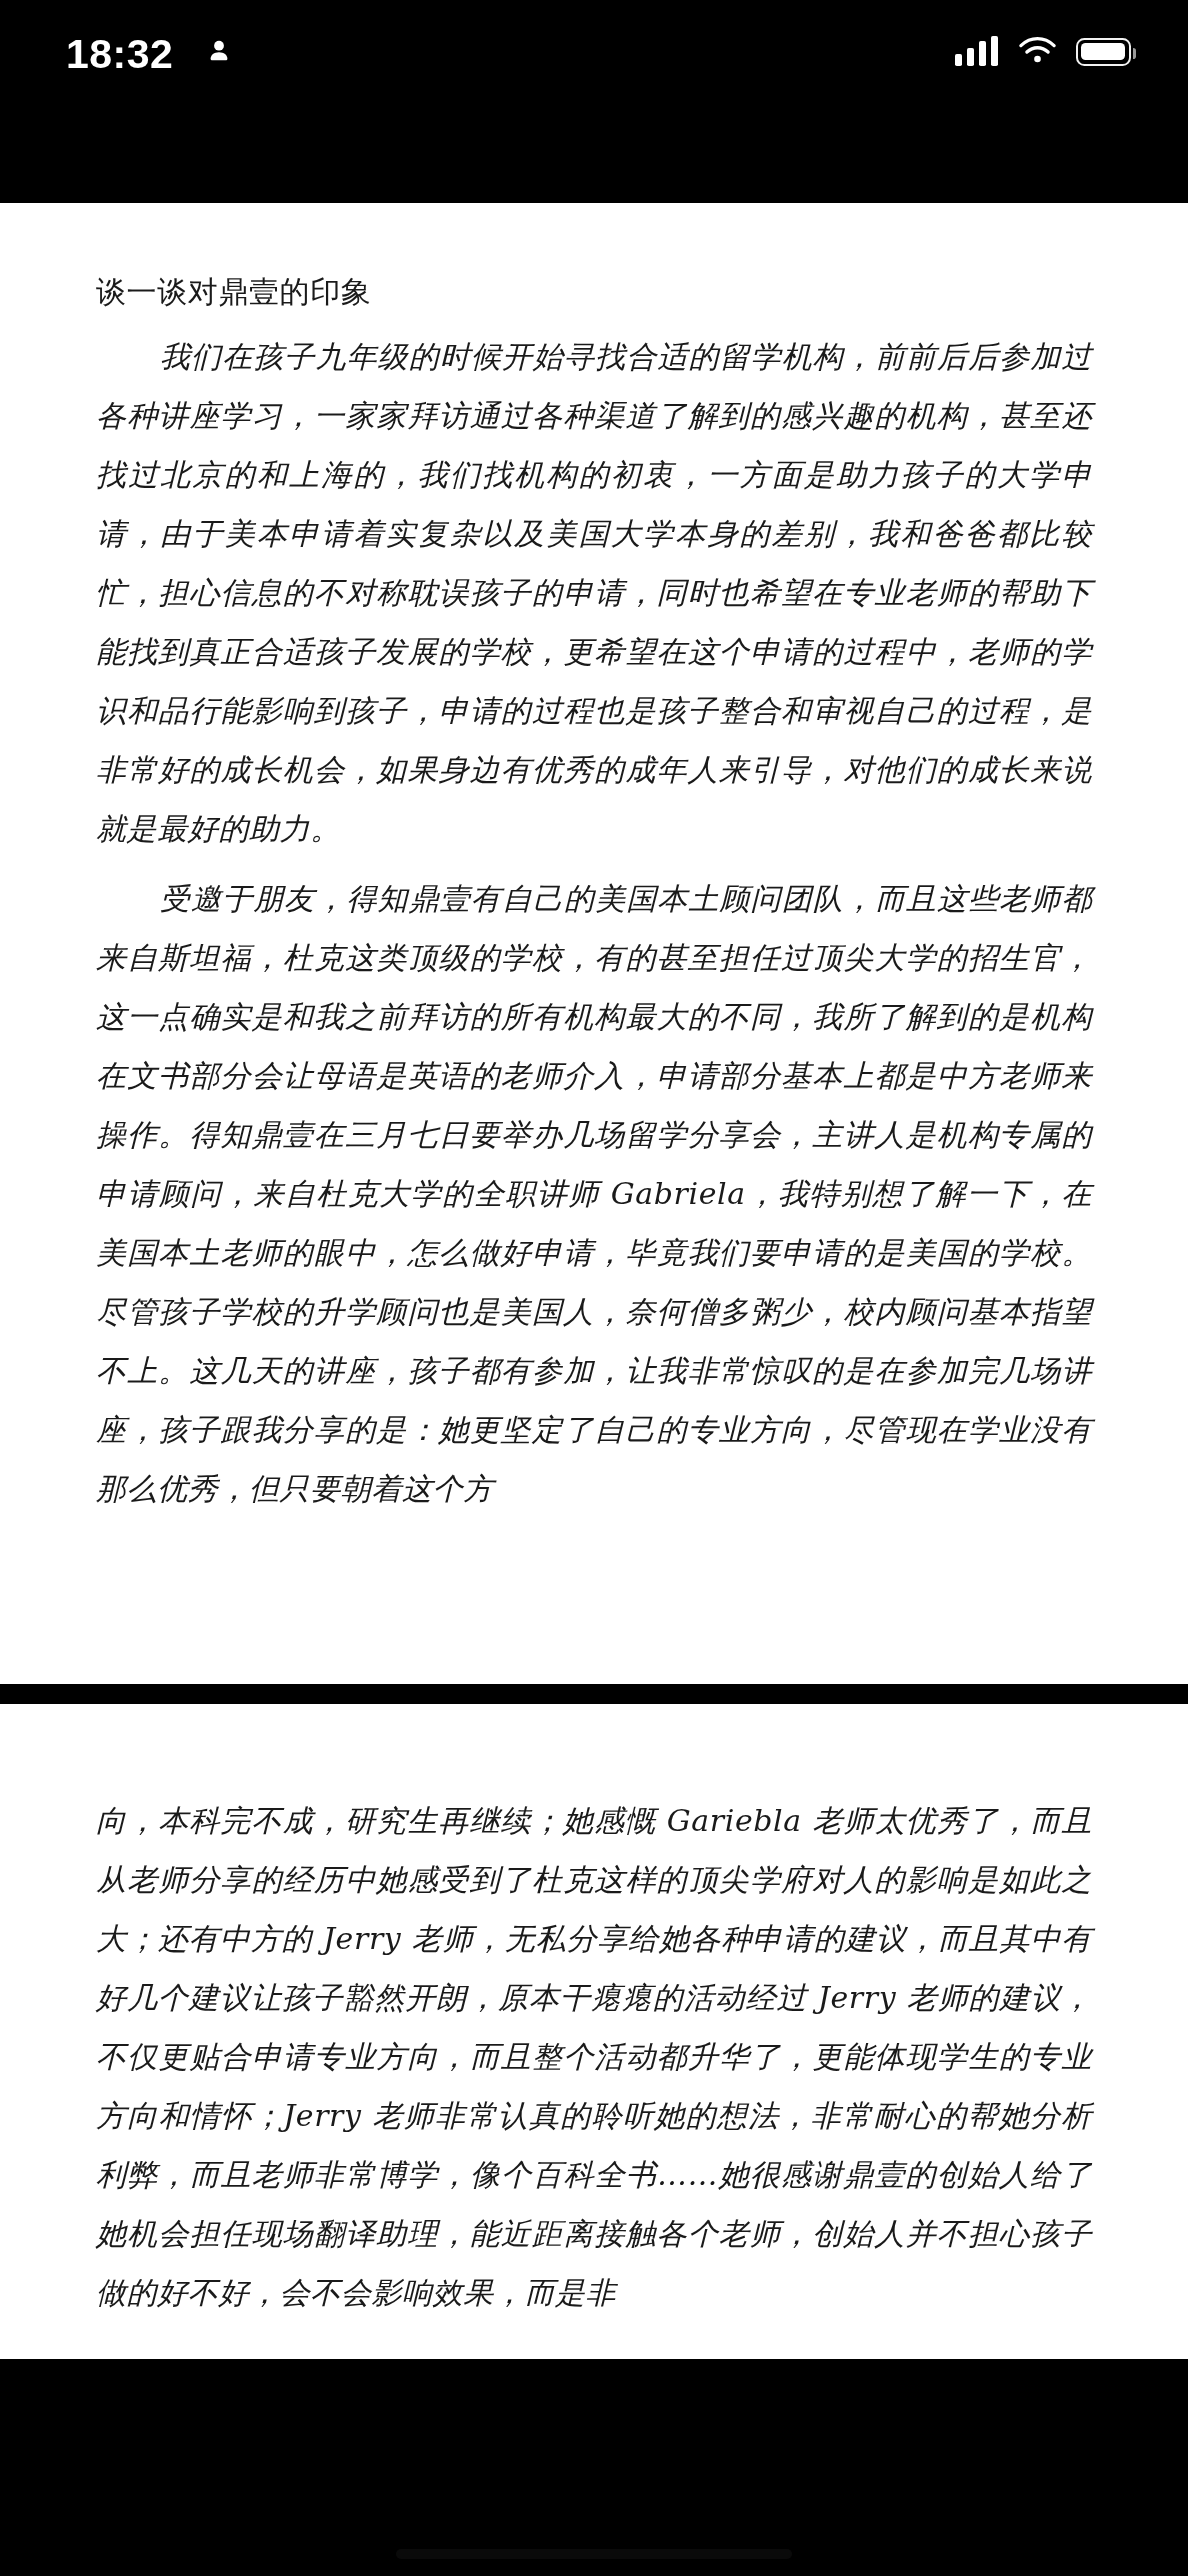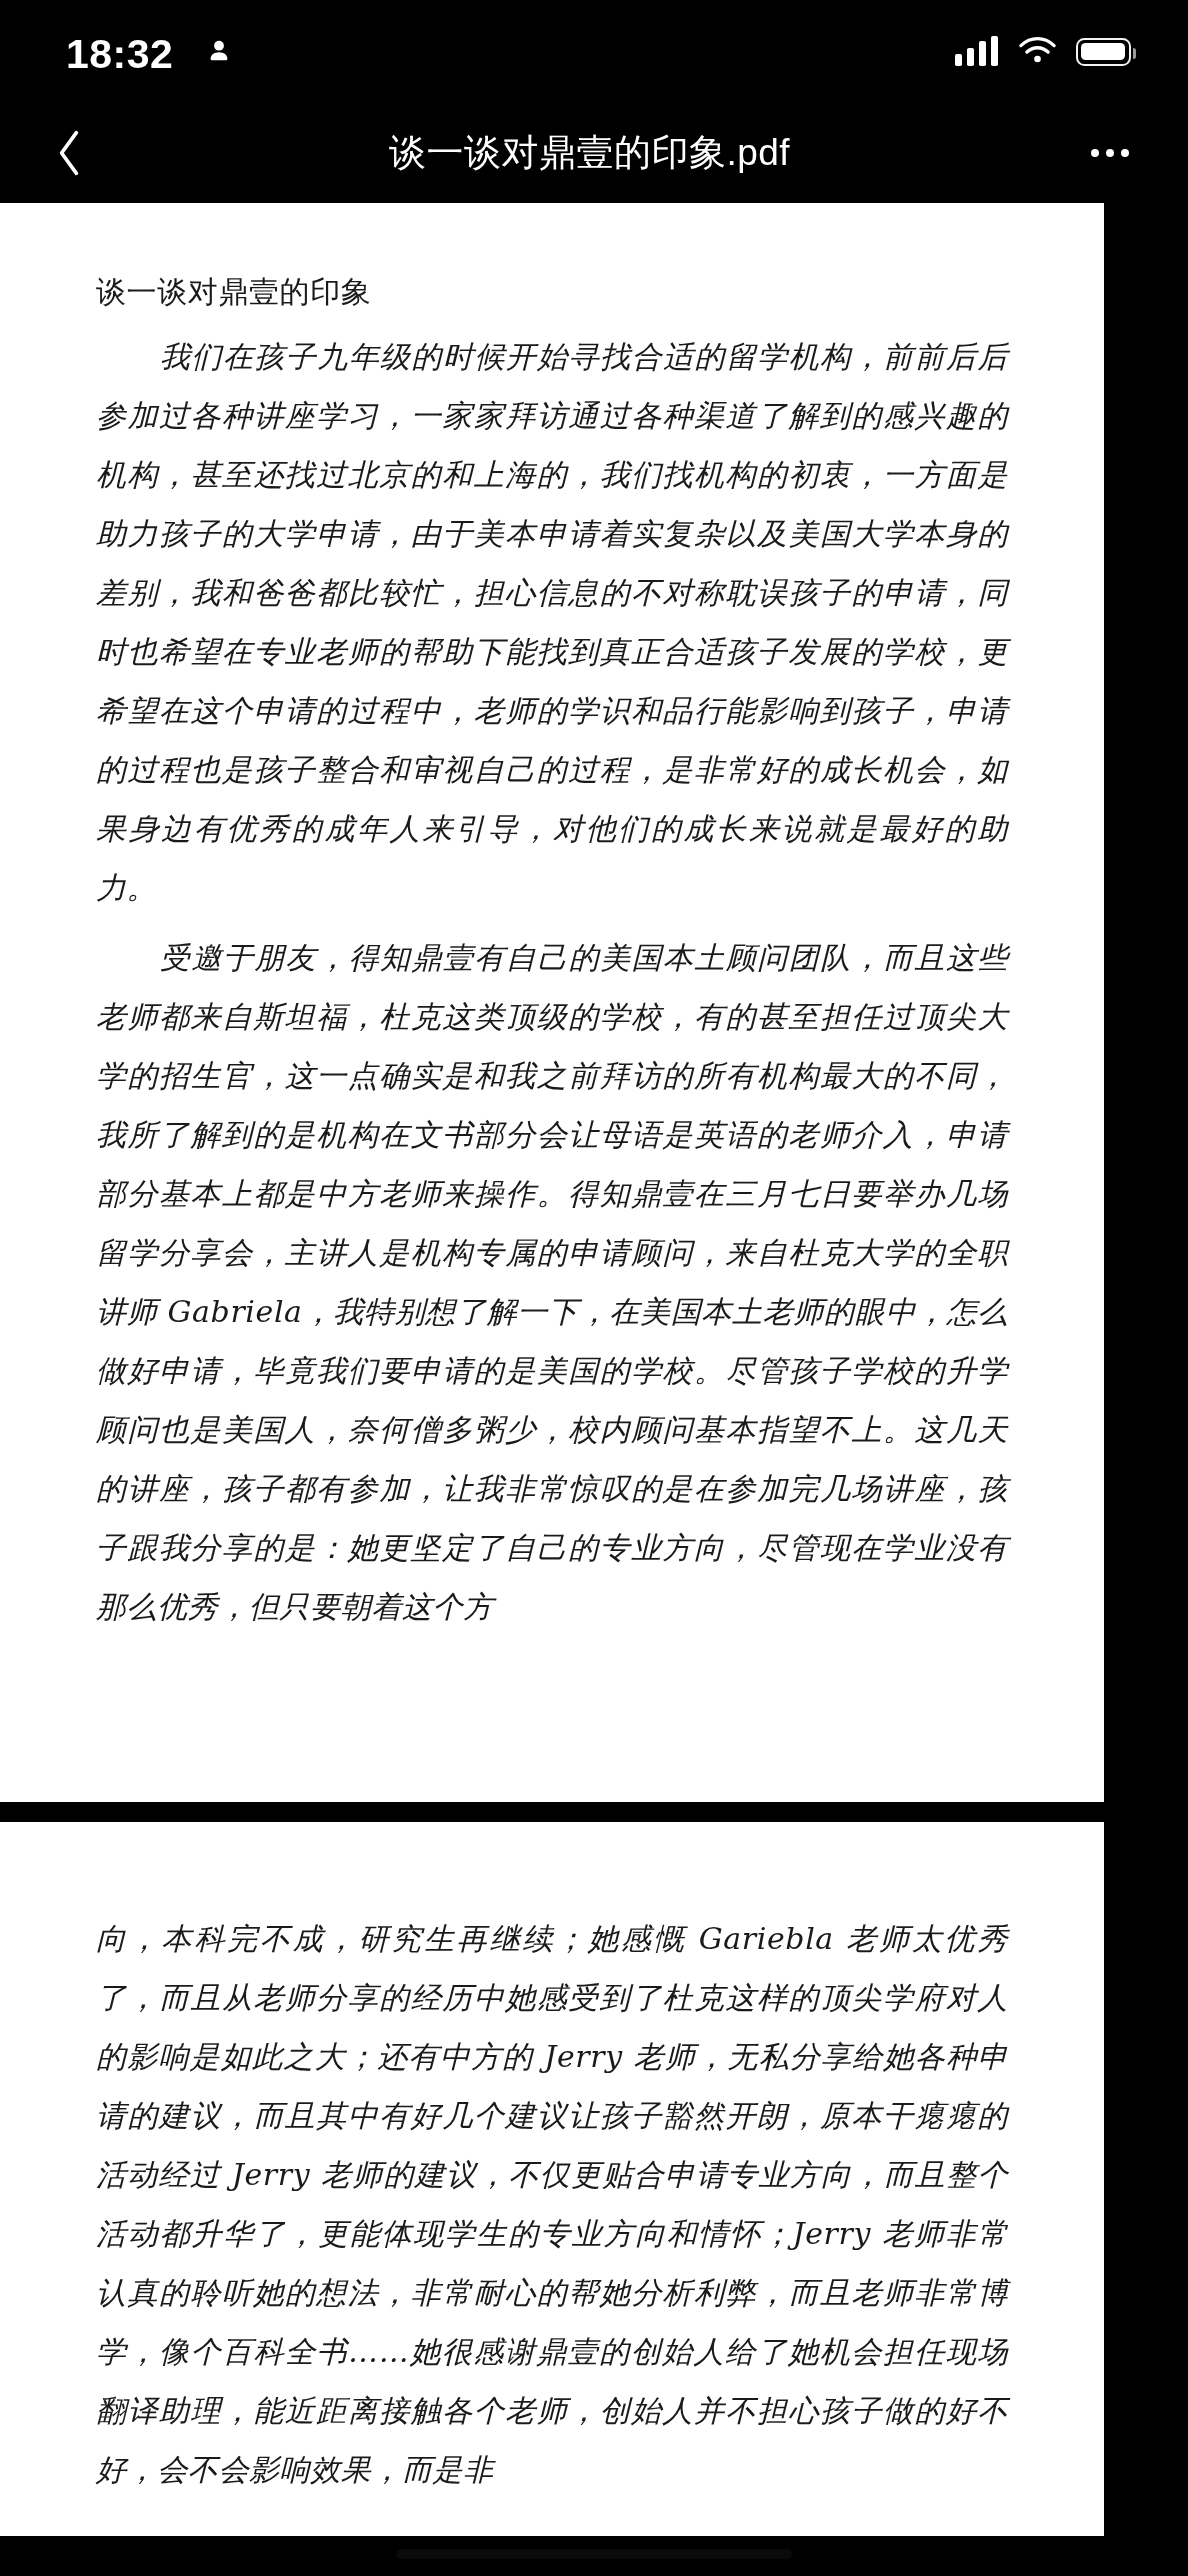--- a/index.html
+++ b/index.html
@@ -100,21 +100,21 @@
 
   
   .doc-scroll {
     position: absolute;
     top: 203px; left: 0; right: 0; bottom: 0;
     background: #000;
     overflow: hidden;
   }
   .page {
     background: #fff;
-    width: 1104px;
+    width: 1188px;
     padding: 59px 96px 64px 96px;
   }
   .page-1 { min-height: 829px; padding-bottom: 166px; }
   .page-gap { height: 20px; background: #000; }
   .page-2 { padding-top: 87px; padding-bottom: 37px; }
 
   .doc-line {
     color: #1a1a1a;
     font-family: "DejaVu Serif", "Liberation Serif", serif;
     font-size: 30px;
@@ -172,33 +172,20 @@
           <path d="M10.5 18.5C13.8 15.4 17.7 13.8 22 13.8s8.2 1.6 11.5 4.7" stroke="#fff" stroke-width="3.6" stroke-linecap="round"></path>
           <circle cx="22" cy="26" r="3.6" fill="#fff"></circle>
         </svg>
       </span>
       <span class="battery">
           <span style="width:44px"></span>
         </span>
     </div>
   </div>
 
-  <div class="navbar">
-    <div class="nav-back">
-      <svg width="28" height="48" viewBox="0 0 30 52" fill="none" aria-hidden="true">
-        <path d="M23 4 L7 26 L23 48" stroke="#ffffff" stroke-width="4" stroke-linecap="round" stroke-linejoin="round"></path>
-      </svg>
-    </div>
-    <div class="nav-title">谈一谈对鼎壹的印象.pdf</div>
-    <div class="nav-more">
-      <i></i>
-      <i></i>
-      <i></i>
-    </div>
-  </div>
 
   <div class="doc-scroll">
 
     <div class="page page-1">
       <p class="doc-line doc-head">谈一谈对鼎壹的印象</p>
       <p class="doc-line doc-para">我们在孩子九年级的时候开始寻找合适的留学机构，前前后后参加过各种讲座学习，一家家拜访通过各种渠道了解到的感兴趣的机构，甚至还找过北京的和上海的，我们找机构的初衷，一方面是助力孩子的大学申请，由于美本申请着实复杂以及美国大学本身的差别，我和爸爸都比较忙，担心信息的不对称耽误孩子的申请，同时也希望在专业老师的帮助下能找到真正合适孩子发展的学校，更希望在这个申请的过程中，老师的学识和品行能影响到孩子，申请的过程也是孩子整合和审视自己的过程，是非常好的成长机会，如果身边有优秀的成年人来引导，对他们的成长来说就是最好的助力。</p>
       <div class="para-space"></div>
       <p class="doc-line doc-para">受邀于朋友，得知鼎壹有自己的美国本土顾问团队，而且这些老师都来自斯坦福，杜克这类顶级的学校，有的甚至担任过顶尖大学的招生官，这一点确实是和我之前拜访的所有机构最大的不同，我所了解到的是机构在文书部分会让母语是英语的老师介入，申请部分基本上都是中方老师来操作。得知鼎壹在三月七日要举办几场留学分享会，主讲人是机构专属的申请顾问，来自杜克大学的全职讲师 Gabriela，我特别想了解一下，在美国本土老师的眼中，怎么做好申请，毕竟我们要申请的是美国的学校。尽管孩子学校的升学顾问也是美国人，奈何僧多粥少，校内顾问基本指望不上。这几天的讲座，孩子都有参加，让我非常惊叹的是在参加完几场讲座，孩子跟我分享的是：她更坚定了自己的专业方向，尽管现在学业没有那么优秀，但只要朝着这个方</p>
     </div>
 

